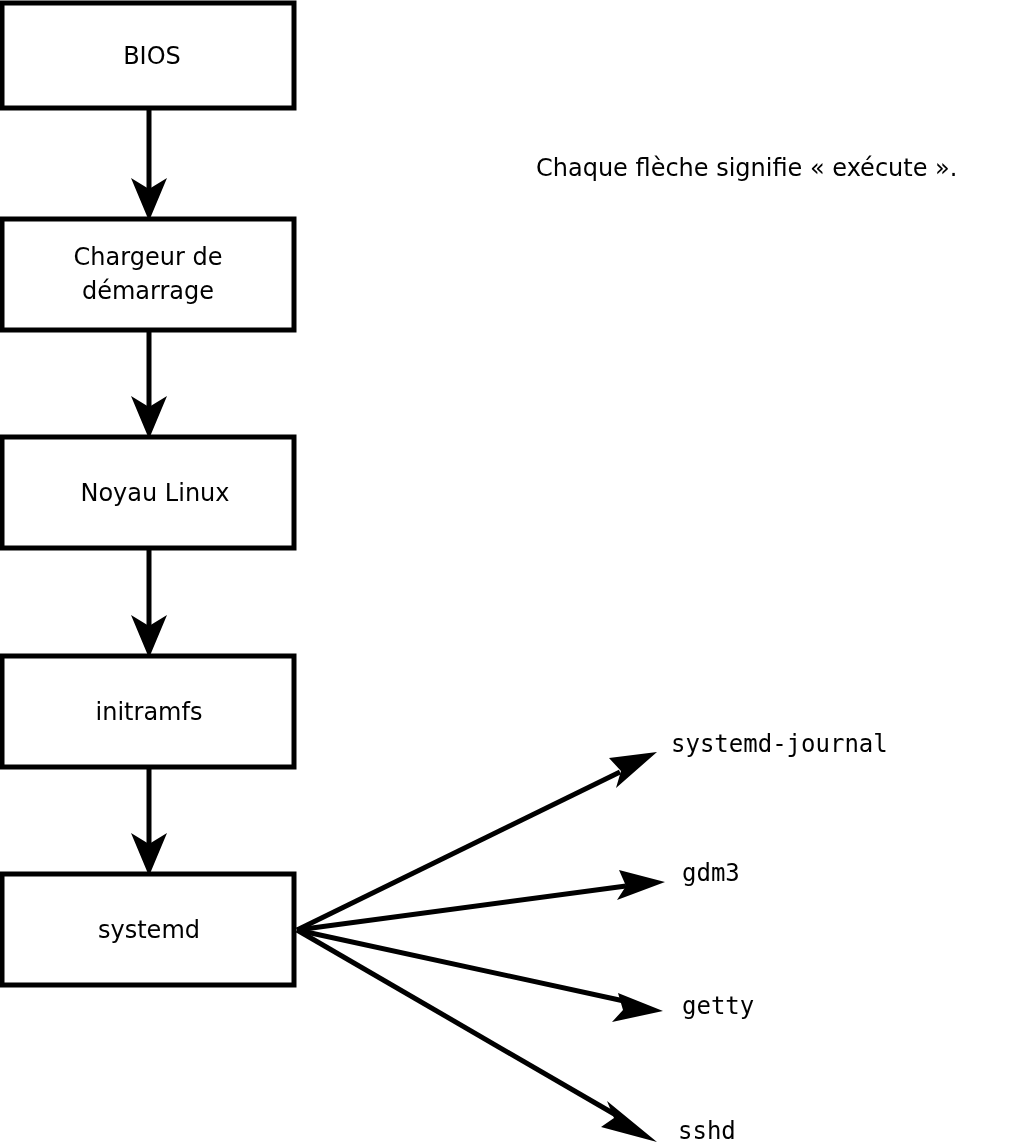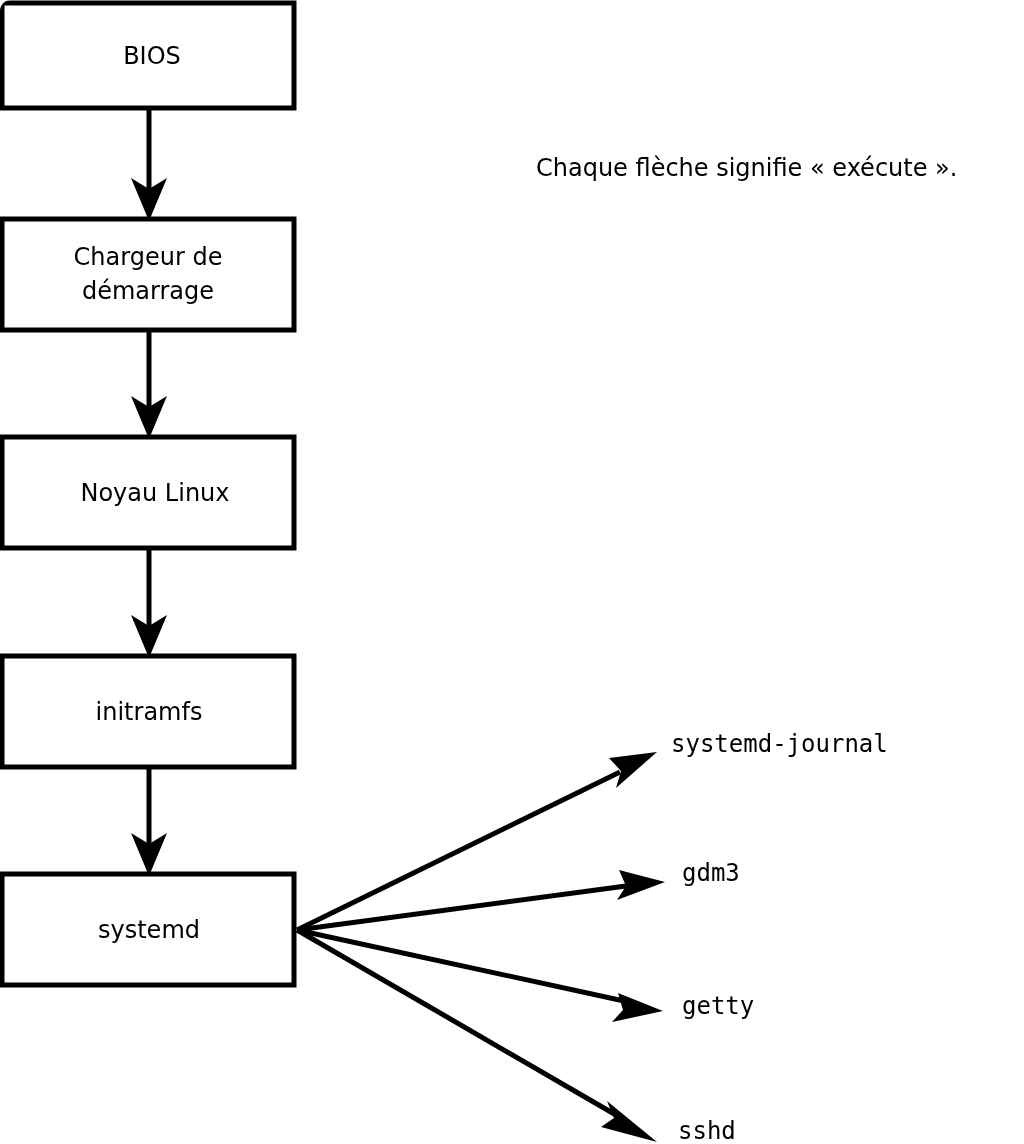--- a/index.html
+++ b/index.html
@@ -10,21 +10,20 @@
   }
   body {
     font-family: "DejaVu Sans", sans-serif;
   }
   #canvas {
     position: relative;
     width: 1024px;
     height: 1144px;
     background: #ffffff;
     overflow: hidden;
-    border-radius: 11px;
   }
   #diagram-svg {
     position: absolute;
     left: 0;
     top: 0;
     width: 1024px;
     height: 1144px;
   }
   .box-rect {
     fill: #ffffff;

